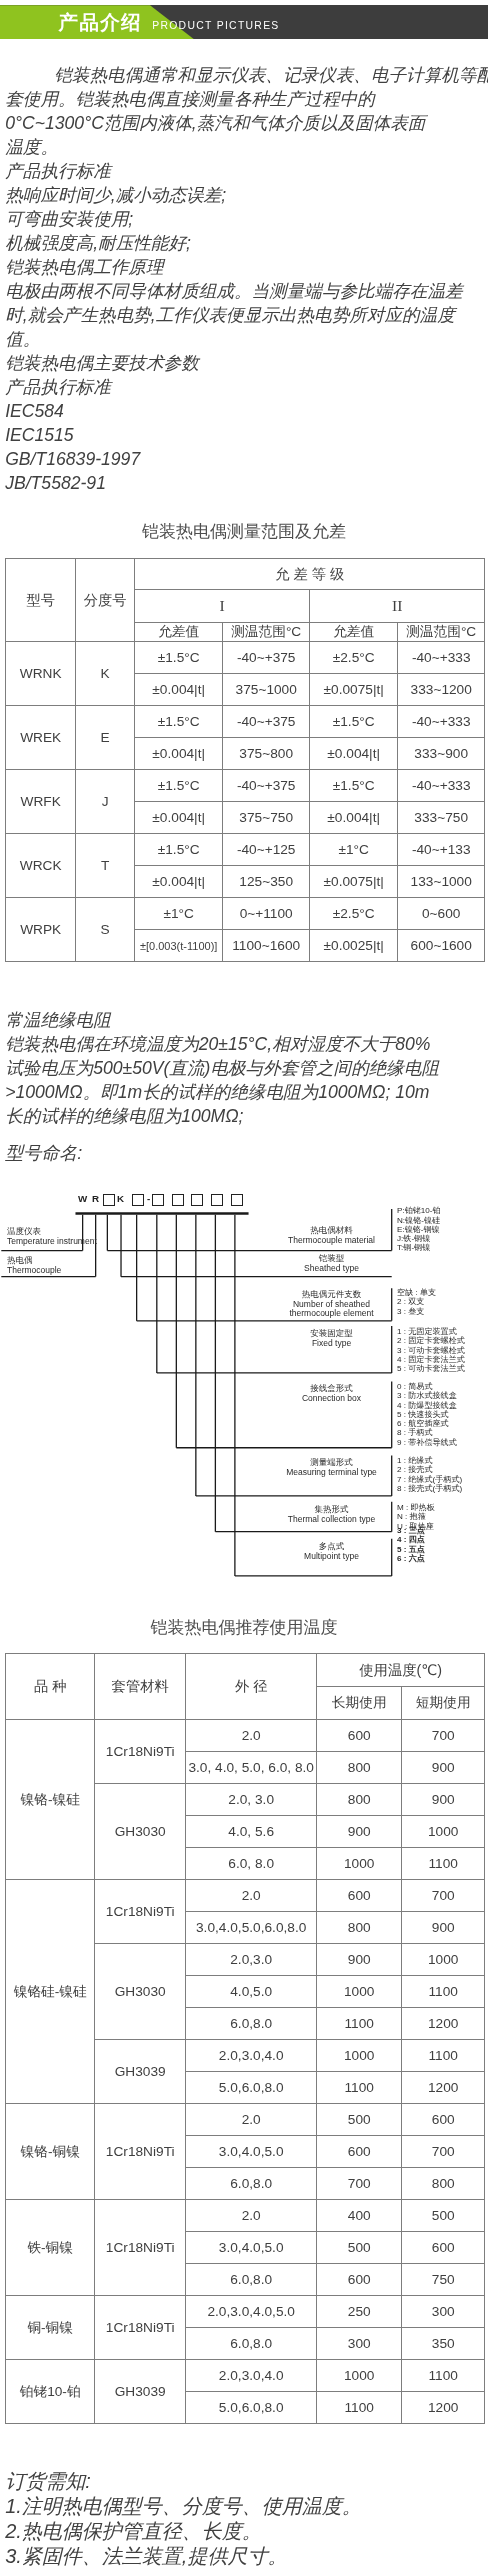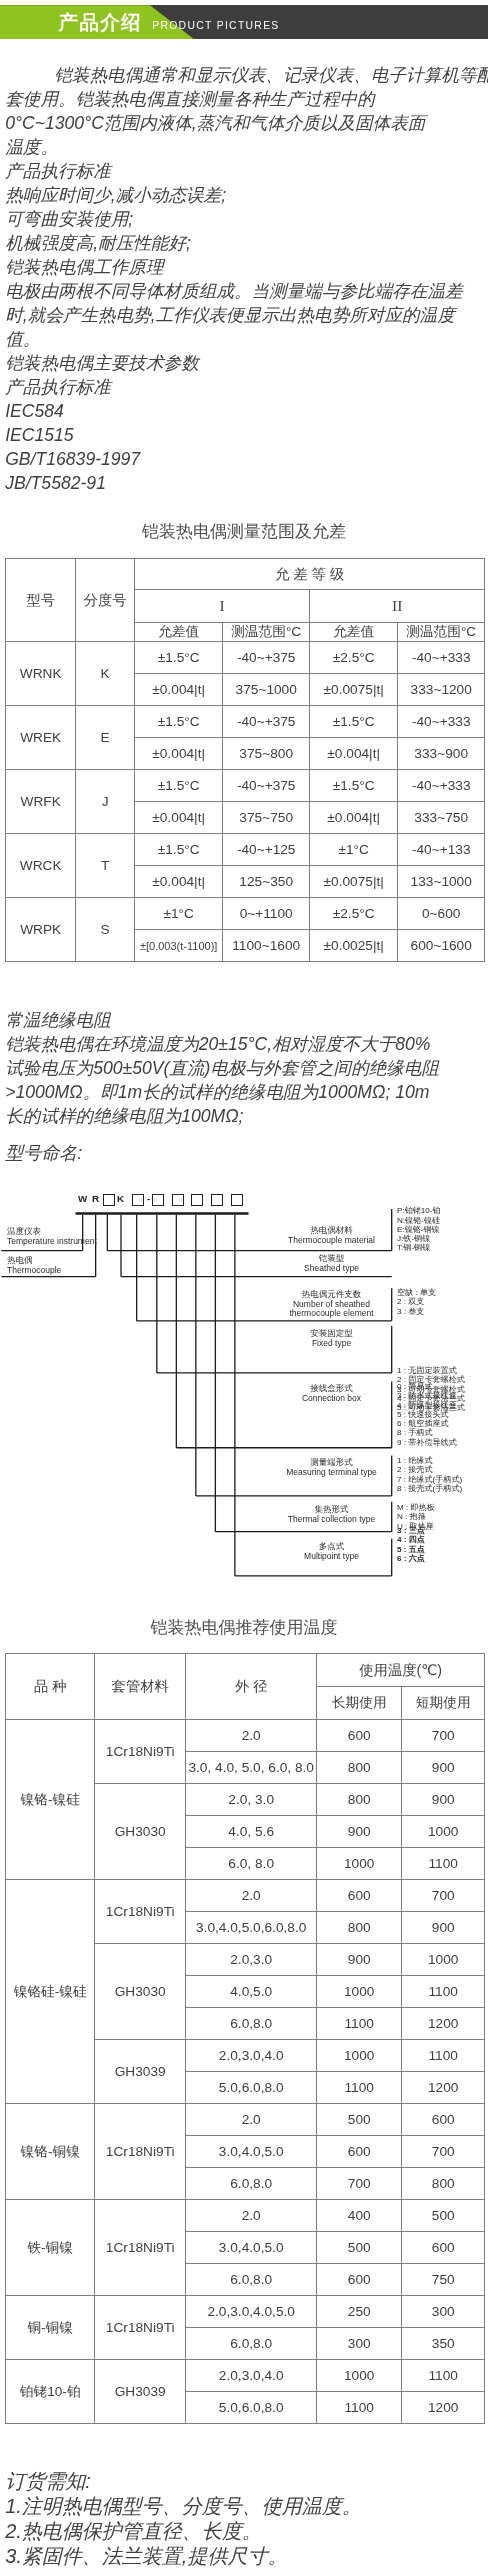--- a/index.html
+++ b/index.html
@@ -274,21 +274,21 @@
     <div>N:镍铬-镍硅</div>
     <div>E:镍铬-铜镍</div>
     <div>J:铁-铜镍</div>
     <div>T:铜-铜镍</div>
   </div>
   <div class="dg-opts" style="top:96px;">
     <div>空缺 : 单支</div>
     <div>2 : 双支</div>
     <div>3 : 叁支</div>
   </div>
-  <div class="dg-opts" style="top:135px;margin-top:39px;">
+  <div class="dg-opts" style="top:135px;">
     <div>1 : 无固定装置式</div>
     <div>2 : 固定卡套螺栓式</div>
     <div>3 : 可动卡套螺栓式</div>
     <div>4 : 固定卡套法兰式</div>
     <div>5 : 可动卡套法兰式</div>
   </div>
   <div class="dg-opts" style="top:190px;">
     <div>0 : 简易式</div>
     <div>3 : 防水式接线盒</div>
     <div>4 : 防爆型接线盒</div>

